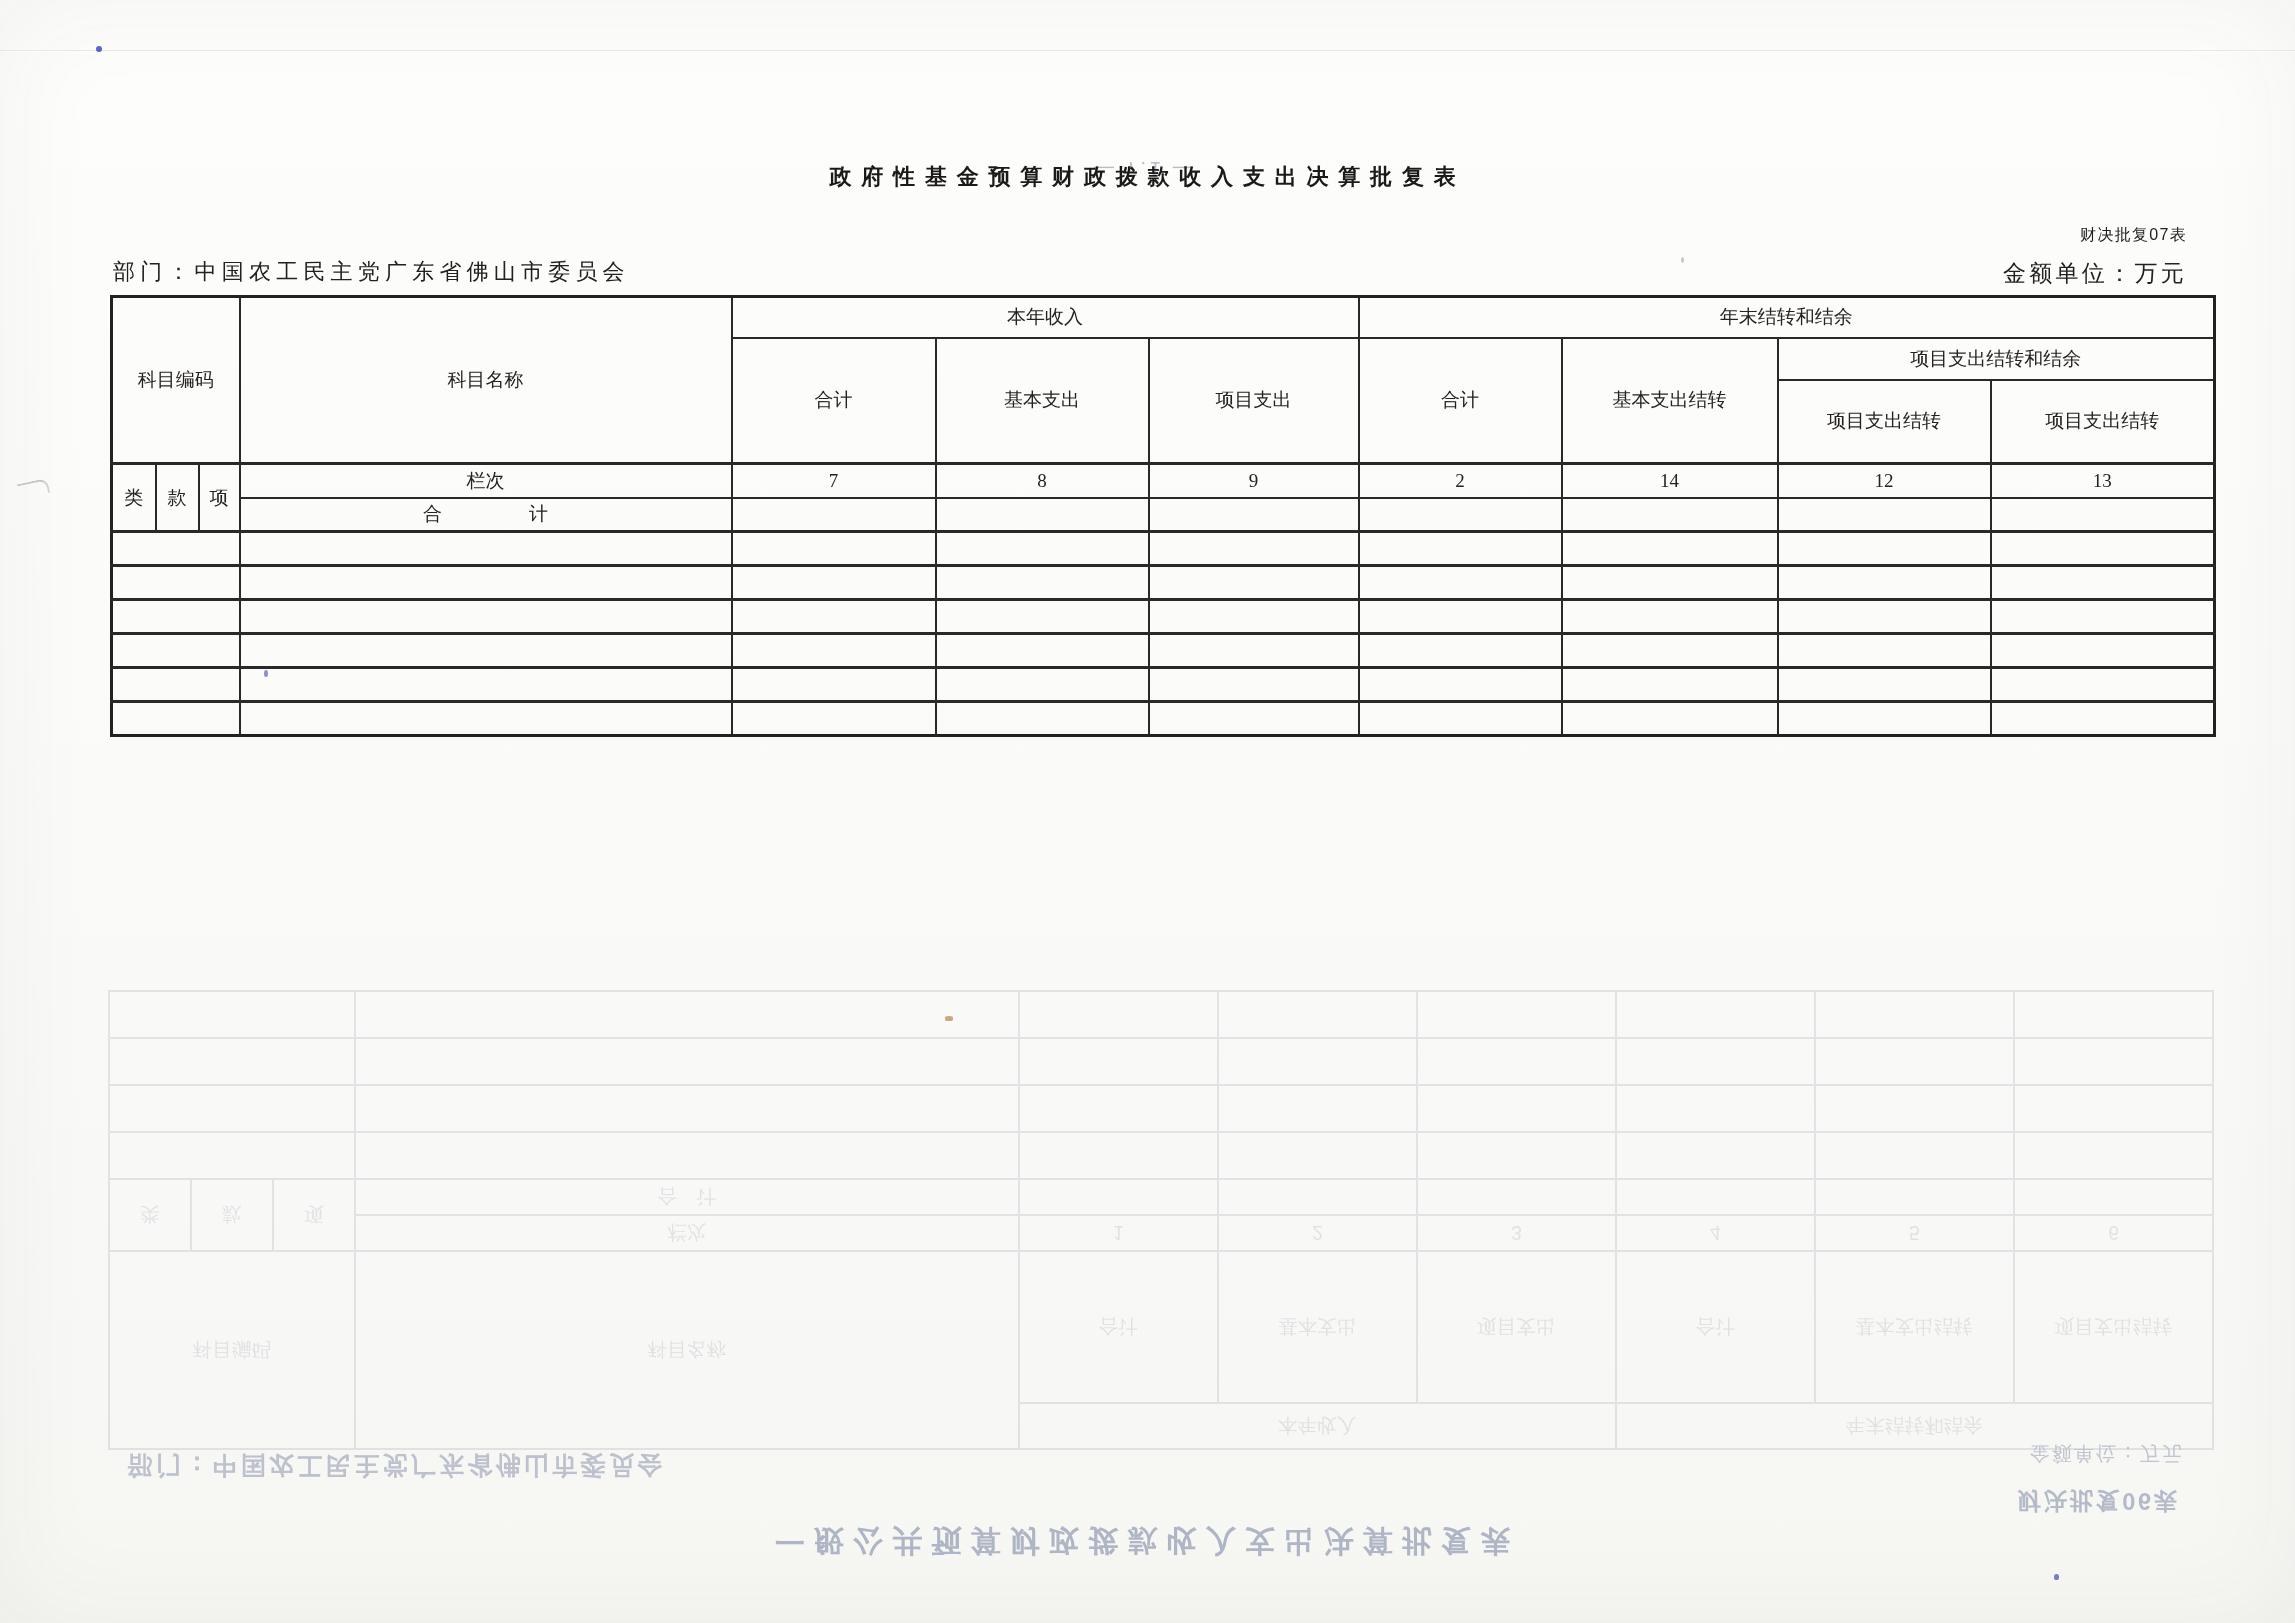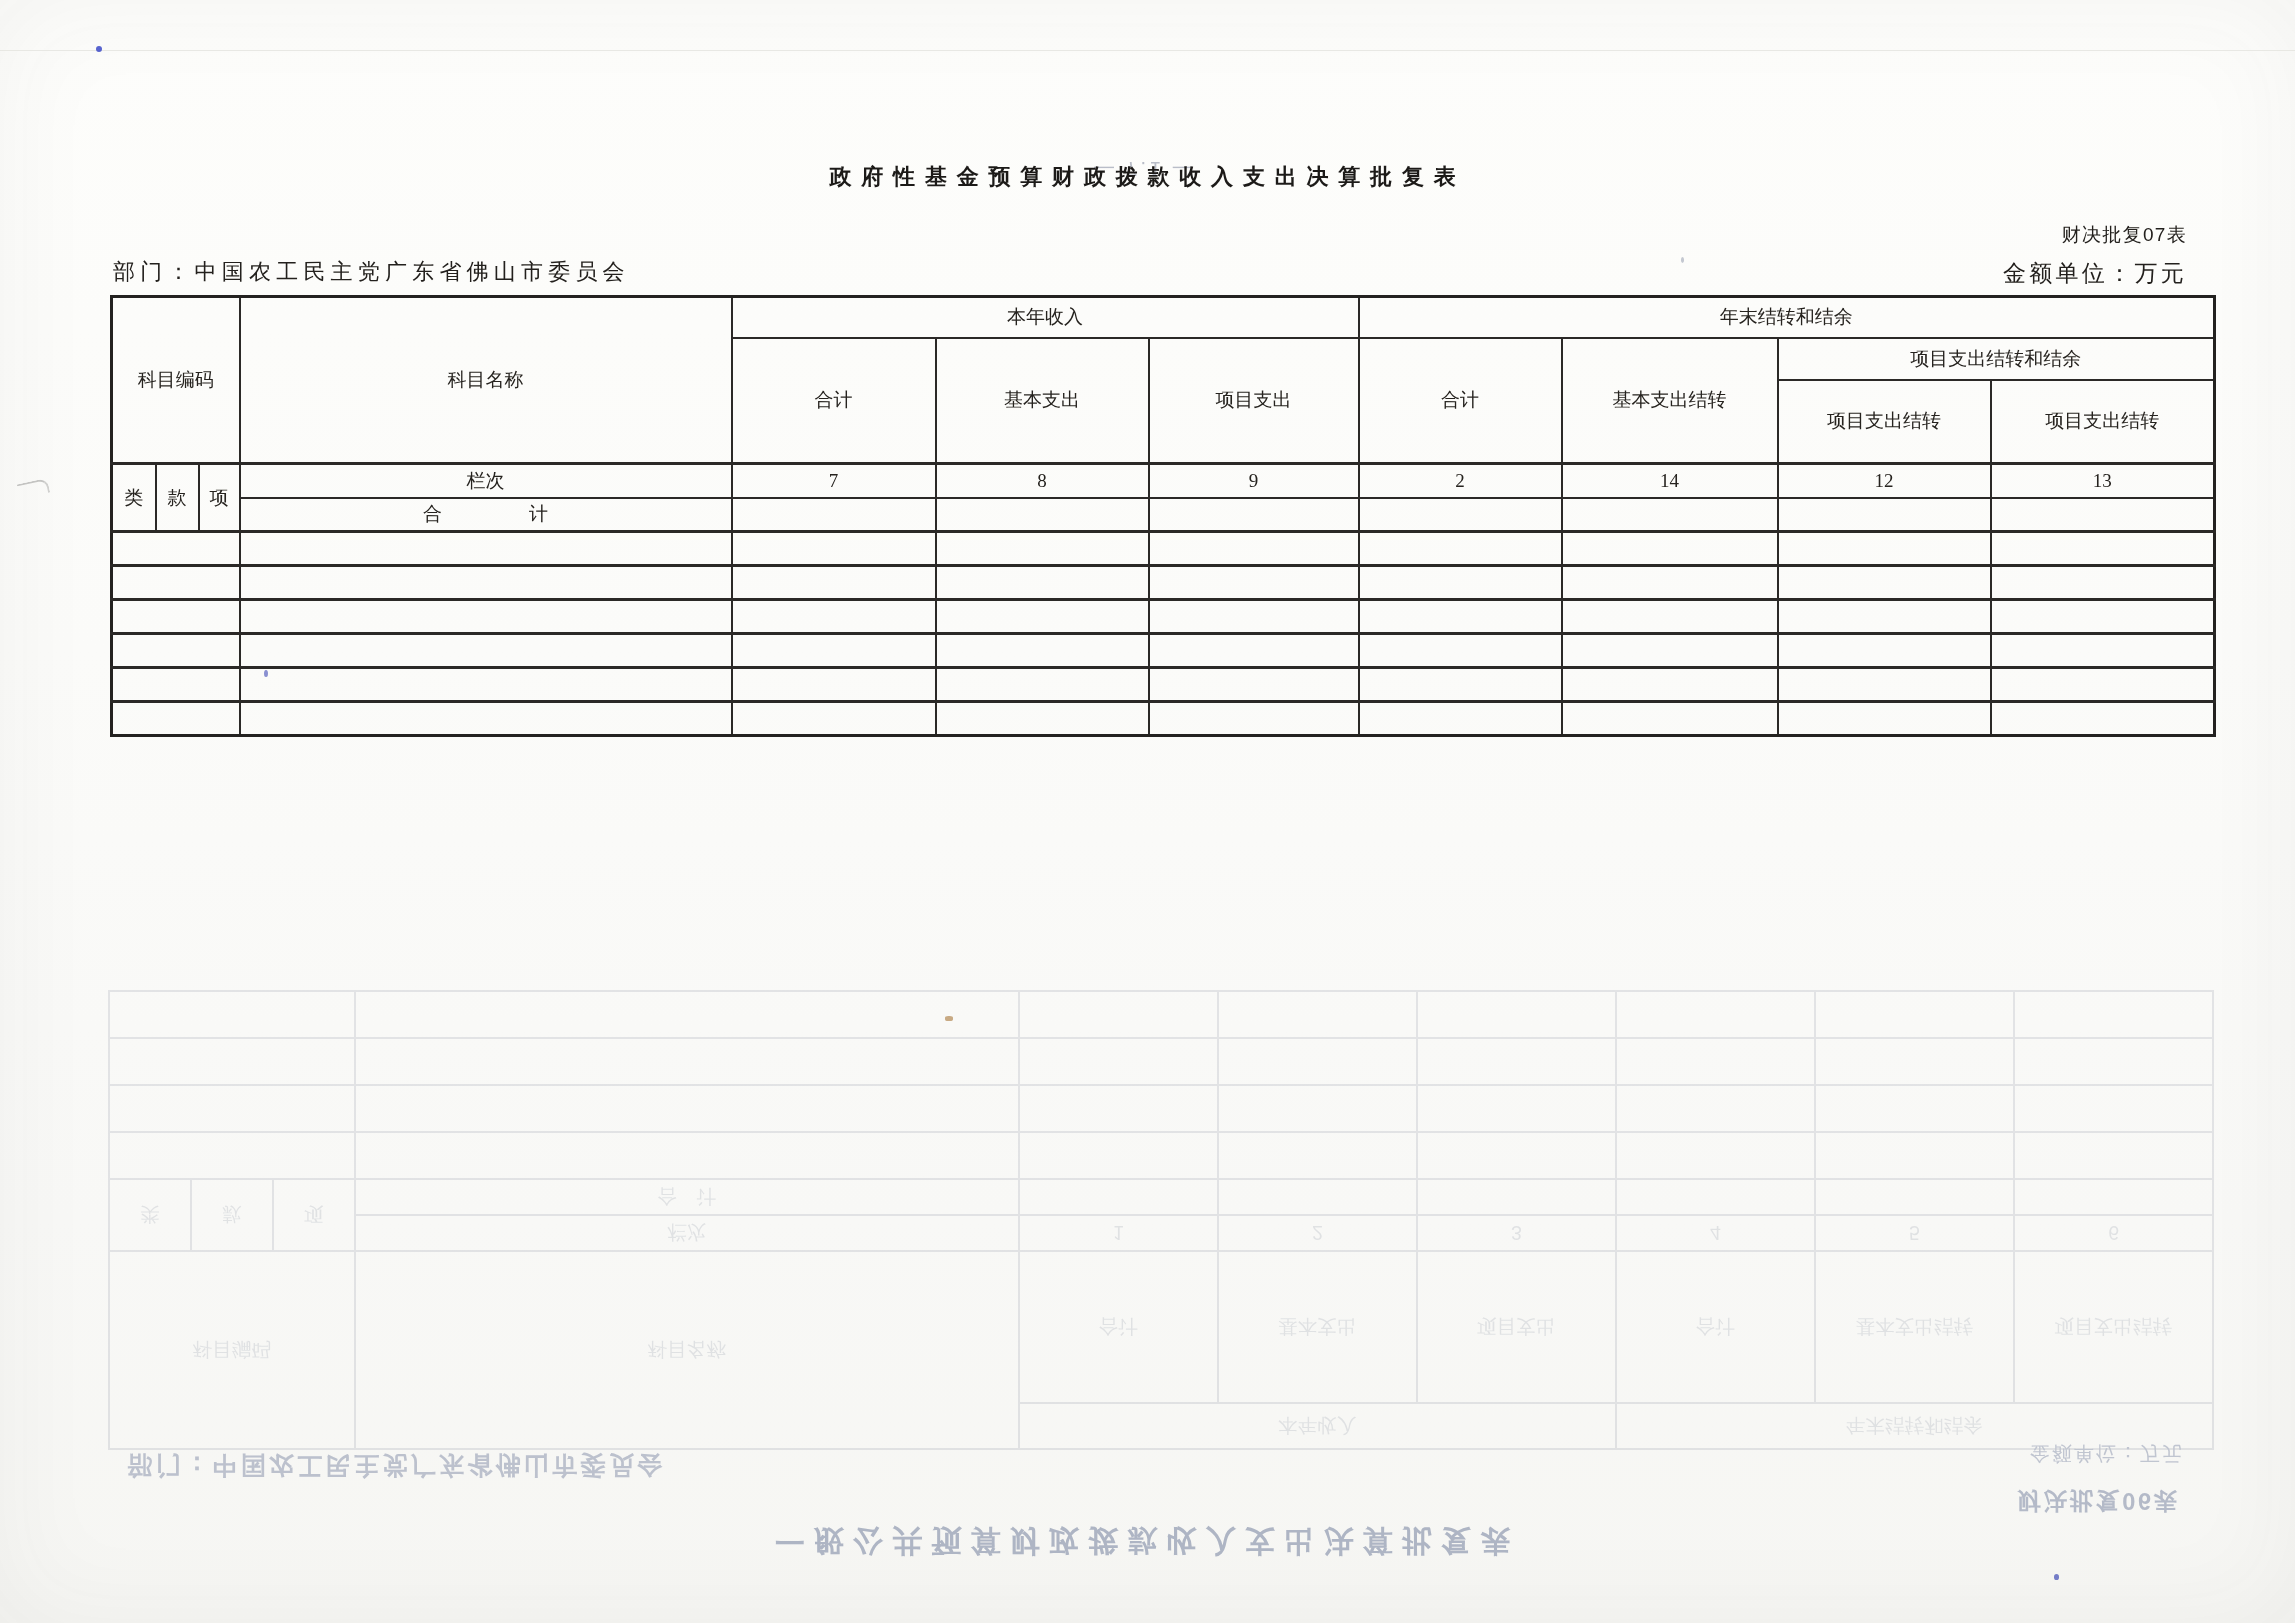--- a/index.html
+++ b/index.html
@@ -10,21 +10,21 @@
     color:#201e1c;
   }
   .sheet{position:absolute;inset:0;box-shadow:inset 0 0 105px rgba(60,60,55,.05);}
   .paper-edge{position:absolute;left:0;top:50px;width:100%;height:1.3px;background:#e4e4df;opacity:.8;}
 
   
   .title{position:absolute;left:0;top:162px;width:100%;text-align:center;
     font-size:22px;font-weight:bold;letter-spacing:9.8px;color:#1c1a18;}
   .dept{position:absolute;left:113px;top:257px;font-size:22px;letter-spacing:5.2px;color:#23201d;}
   .right-block{position:absolute;right:108px;top:216px;text-align:right;line-height:38px;color:#23201d;}
-  .right-block .l1{font-size:19px;letter-spacing:1.3px;}
+  .right-block .l1{font-size:16px;letter-spacing:1.3px;}
   .right-block .l2{font-size:23px;letter-spacing:3.3px;}
   .pagenum{position:absolute;left:0;top:1545px;width:100%;text-align:center;
     font-size:22px;letter-spacing:2.6px;color:#2a2a2a;}
 
   
   table.main{position:absolute;left:110px;top:295px;border-collapse:collapse;table-layout:fixed;
     width:2102px;border:3.9px solid #242220;background:transparent;}
   table.main td{border:2px solid #2b2927;padding:0;text-align:center;vertical-align:middle;
     font-size:19px;color:#26231f;overflow:hidden;}
   table.main tr.hline td{border-top-width:3.3px;}

